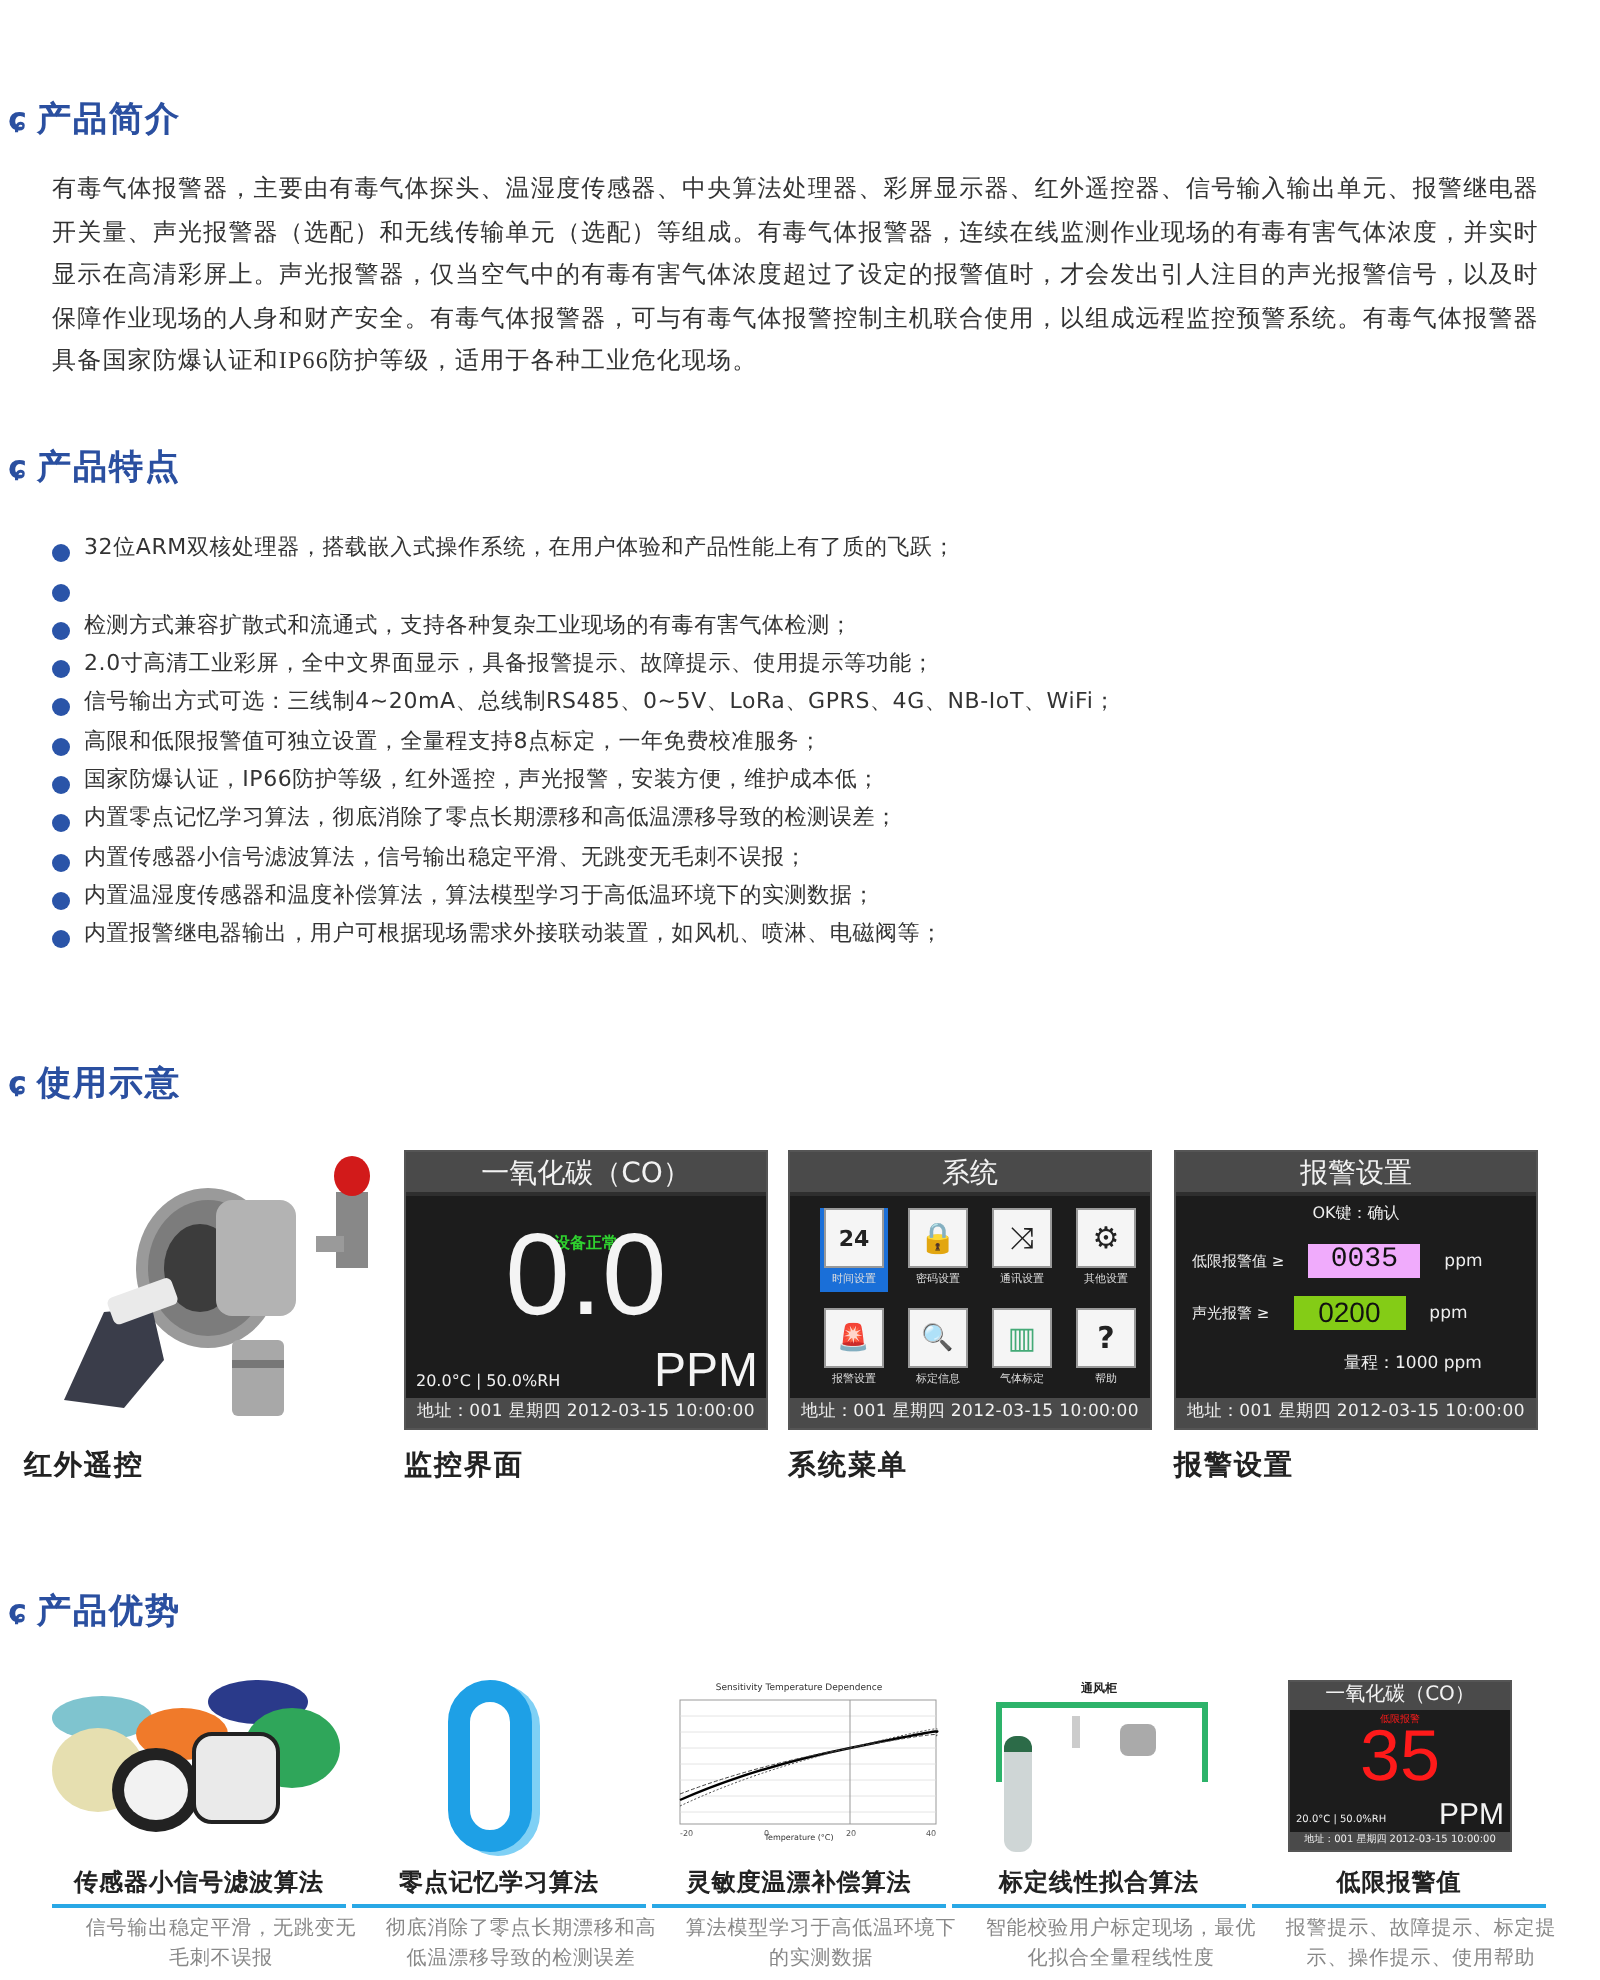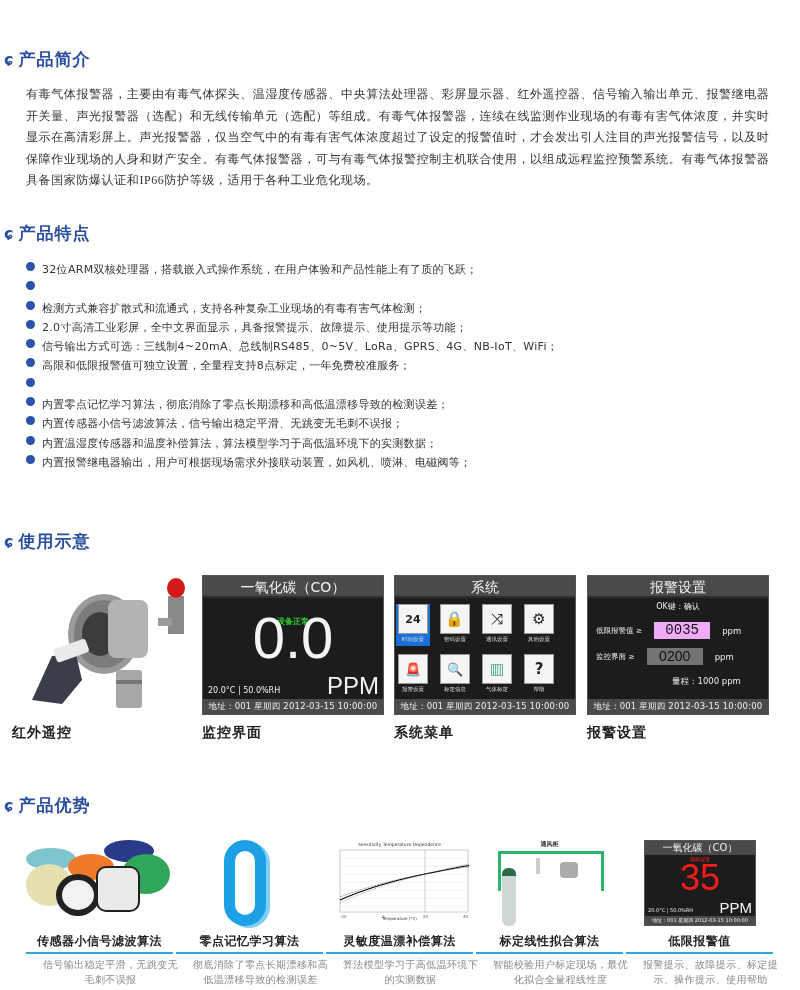--- a/index.html
+++ b/index.html
@@ -14,21 +14,21 @@
   }
   .section-title .ico { font-size: 16px; margin-right: 4px; color: #2a4fa0; font-weight: bold; }
   .intro {
     position: absolute; left: 26px; top: 84px; width: 750px;
     font-size: 12px; line-height: 21.5px; color: #333; letter-spacing: 0.6px; font-family: Liberation Serif, serif;
   }
   .features {
     position: absolute; left: 26px; top: 262px; width: 760px; list-style: none;
   }
   .features li {
-    display: flex; align-items: flex-start; height: 19.3px;
+    display: flex; align-items: flex-end; height: 19.3px;
     font-size: 11px; color: #333; letter-spacing: 0.3px;
   }
   .features .dot {
     width: 9px; height: 9px; border-radius: 50%; background: #2a54a8;
     margin-right: 7px; flex: none;
   }
   
   .usage { position: absolute; top: 572px; left: 0; width: 800px; height: 180px; }
   .use-item { position: absolute; top: 0; width: 182px; }
   .use-item .cap {
@@ -47,36 +47,36 @@
   .screen .foot {
     position: absolute; left: 0; bottom: 0; width: 100%; height: 15px;
     background: #4a4a4a; color: #f0f0f0; font-size: 8.5px; line-height: 15px;
     text-align: center; white-space: nowrap; letter-spacing: 0.2px;
   }
   .mon-status { position: absolute; top: 40px; width: 100%; text-align: center; font-size: 8px; color: #2fd12f; font-weight: bold; }
   .mon-value { position: absolute; top: 28px; width: 100%; text-align: center; font-size: 58px; color: #f4f4f4; font-family: "Liberation Sans", sans-serif; }
   .mon-env { position: absolute; left: 5px; bottom: 19px; font-size: 8px; color: #f0f0f0; }
   .mon-unit { position: absolute; right: 4px; bottom: 14px; font-size: 24px; color: #f4f4f4; font-family: "Liberation Sans", sans-serif; }
   .menu-grid {
-    position: absolute; top: 28px; left: 1px; width: 166px;
+    position: absolute; top: 28px; left: 15px; width: 166px;
     display: grid; grid-template-columns: repeat(4, 34px); column-gap: 8px; row-gap: 8px;
   }
   .menu-cell { width: 34px; height: 42px; display: flex; flex-direction: column; align-items: center; }
   .menu-cell .tile {
     width: 30px; height: 30px; background: #f5f5f5; border: 1px solid #999;
     display: flex; align-items: center; justify-content: center;
     font-size: 15px; color: #222;
   }
   .menu-cell.active { background: #1a6fd8; }
   .menu-cell .lbl { font-size: 5.5px; color: #ddd; margin-top: 2px; white-space: nowrap; }
   .al-ok { position: absolute; top: 25px; width: 100%; text-align: center; font-size: 8px; color: #eee; }
   .al-row { position: absolute; left: 8px; display: flex; align-items: center; font-size: 7.5px; color: #eee; }
   .al-box { width: 56px; height: 17px; margin-left: 12px; font-size: 14px; text-align: center; line-height: 17px; color: #111; font-family: "Liberation Sans", sans-serif; }
   .al-box.white { background: #f0abfc; font-family: Liberation Mono, monospace; }
-  .al-box.grey { background: #737373; }
+  .al-box.grey { background: #84cc16; }
   .al-unit { margin-left: 12px; font-size: 8.5px; }
   .al-range { position: absolute; top: 100px; left: 84px; font-size: 8.5px; color: #eee; }
   
   .adv { position: absolute; top: 838px; left: 0; width: 800px; }
   .adv-item { position: absolute; top: 0; width: 147px; }
   .adv-img { position: absolute; top: 0; left: 0; width: 147px; height: 90px; overflow: hidden; }
   .adv-title {
     position: absolute; top: 95px; left: 0; width: 147px; text-align: center;
     font-size: 12px; font-weight: bold; color: #222; letter-spacing: 0.5px;
   }
@@ -119,20 +119,21 @@
   <li>
       <span class="dot"></span>
       <span>信号输出方式可选：三线制4~20mA、总线制RS485、0~5V、LoRa、GPRS、4G、NB-IoT、WiFi；</span>
     </li>
   <li>
       <span class="dot"></span>
       <span>高限和低限报警值可独立设置，全量程支持8点标定，一年免费校准服务；</span>
     </li>
   <li>
       <span class="dot"></span>
+      <span>国家防爆认证，IP66防护等级，红外遥控，声光报警，安装方便，维护成本低；</span>
     </li>
   <li>
       <span class="dot"></span>
       <span>内置零点记忆学习算法，彻底消除了零点长期漂移和高低温漂移导致的检测误差；</span>
     </li>
   <li>
       <span class="dot"></span>
       <span>内置传感器小信号滤波算法，信号输出稳定平滑、无跳变无毛刺不误报；</span>
     </li>
   <li>
@@ -230,21 +231,21 @@
   <div class="use-item" style="left:587px;">
     <div class="screen">
       <div class="bar">报警设置</div>
       <div class="al-ok">OK键：确认</div>
       <div class="al-row" style="top:46px;">
         <span>低限报警值 ≥</span>
         <span class="al-box white">0035</span>
         <span class="al-unit">ppm</span>
       </div>
       <div class="al-row" style="top:72px;">
-        <span>监控界面 ≥</span>
+        <span>声光报警 ≥</span>
         <span class="al-box grey">0200</span>
         <span class="al-unit">ppm</span>
       </div>
       <div class="al-range">量程：1000  ppm</div>
       <div class="foot">地址：001  星期四  2012-03-15 10:00:00</div>
     </div>
     <div class="cap">报警设置</div>
   </div>
 </div>
 

